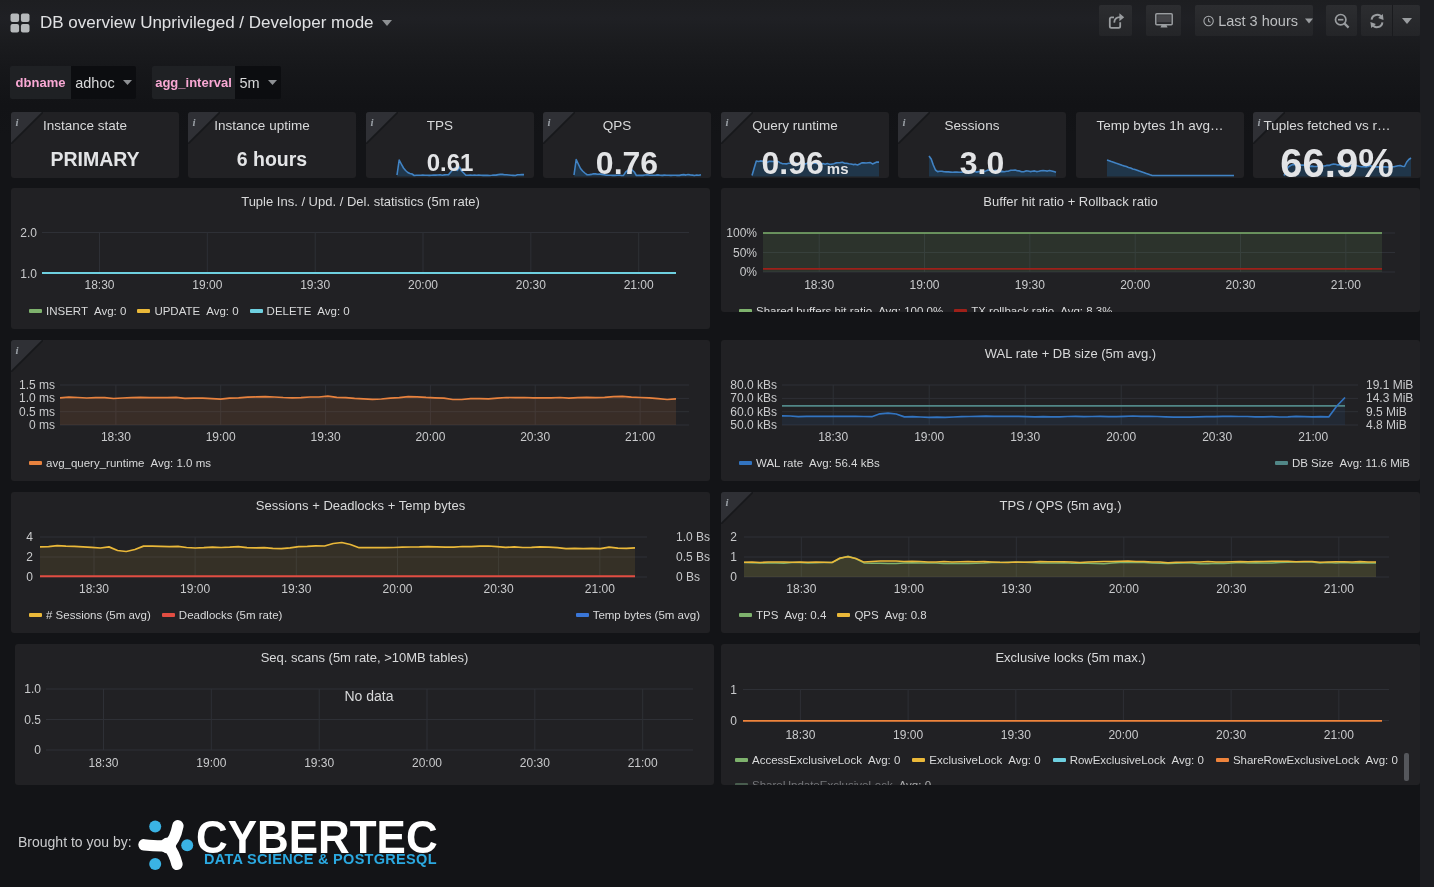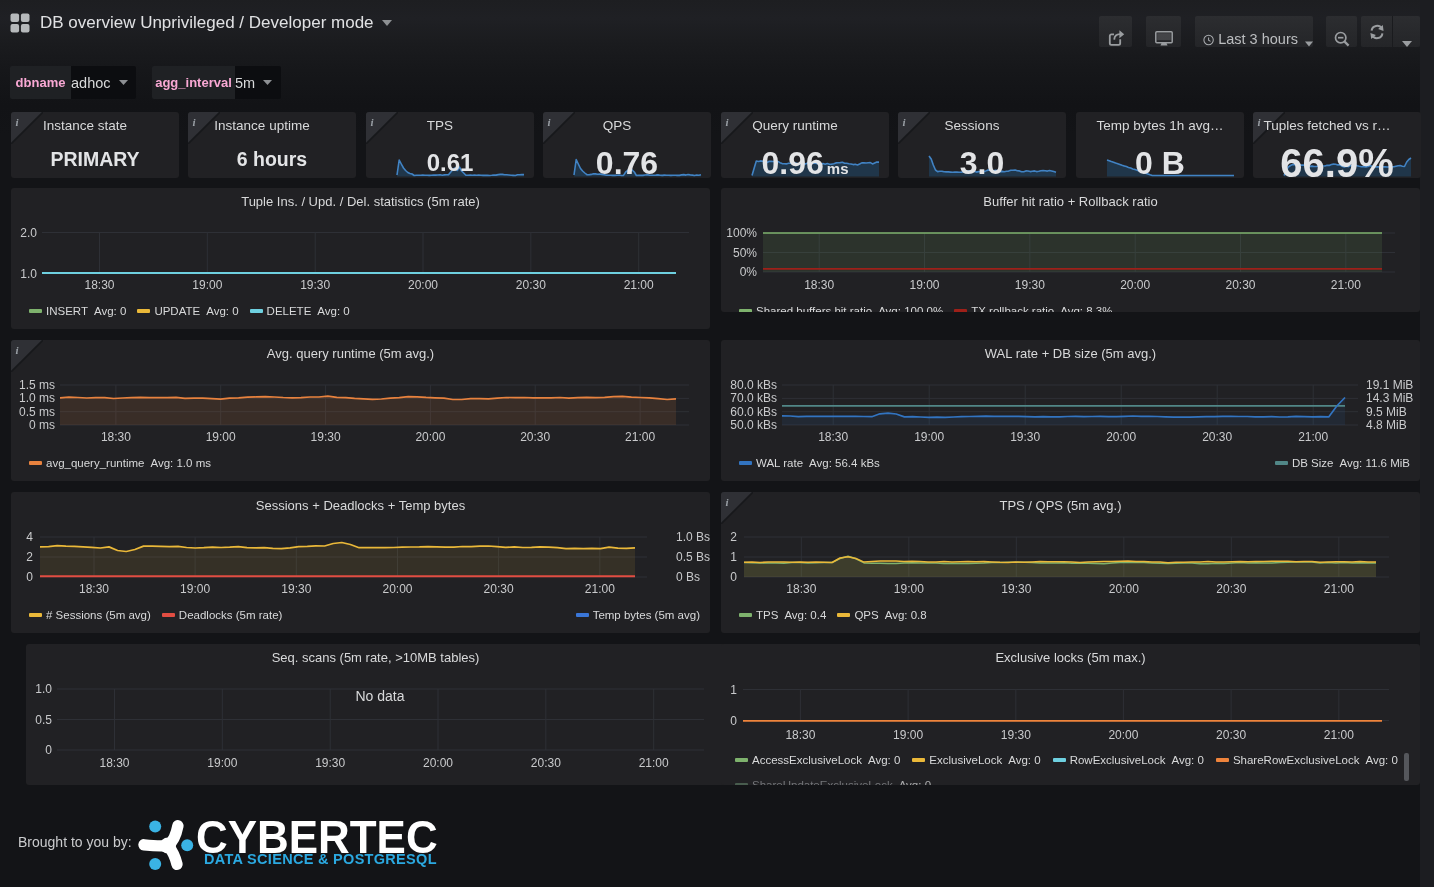--- a/index.html
+++ b/index.html
@@ -12,26 +12,26 @@
 .stat .sv { position:absolute; left:0; width:100%; text-align:center; font-weight:700; color:#e3e4e6; transform:translateY(-50%); line-height:1; }
 .stat .unit { font-size:15px; font-weight:700; color:#e3e4e6; margin-left:3px; }
 .gt { position:absolute; top:6px; left:0; width:100%; text-align:center; font-size:13px; font-weight:400; color:#d8d9da; z-index:2; }
 .leg { position:absolute; display:flex; gap:11px; font-size:11.5px; color:#d8d9da; white-space:nowrap; z-index:2; }
 .li { display:inline-flex; align-items:center; }
 .ld { display:inline-block; width:13px; height:4px; border-radius:1px; margin-right:4px; }
 .lv { margin-left:6px; color:#d8d9da; }
 .nav { position:absolute; left:0; top:0; width:100%; height:45px; }
 .navlogo { position:absolute; left:10px; top:13px; }
 .navtitle { position:absolute; left:40px; top:0; height:45px; display:flex; align-items:center; font-size:17px; color:#e0e1e3; }
-.nbtn { position:absolute; top:16px; height:31px; background:linear-gradient(180deg,#2c2d30,#242528); border-radius:2px; display:flex; align-items:flex-end; justify-content:center; }
+.nbtn { position:absolute; top:5px; height:31px; background:linear-gradient(180deg,#2c2d30,#242528); border-radius:2px; display:flex; align-items:center; justify-content:center; }
 .nbtn.tp { padding:0 0 0 8px; font-size:14.5px; color:#bcbec0; font-weight:400; white-space:nowrap; justify-content:flex-start; }
 .nbtn.tp span { margin-left:4px; }
 .chip { position:absolute; top:66px; height:33px; display:flex; border-radius:2px; overflow:hidden; }
 .clabel { display:flex; align-items:center; justify-content:center; background:#1f2124; color:#f9a8d4; font-size:13px; font-weight:700; }
-.cval { display:flex; align-items:center; justify-content:flex-start; background:#0c0d10; color:#d8d9da; font-size:14.5px; }
+.cval { display:flex; align-items:center; justify-content:center; background:#0c0d10; color:#d8d9da; font-size:14.5px; }
 text { user-select:none; }
 </style></head>
 <body>
 <div class="page">
 <div class="rightstrip"></div>
 <div class="nav">
 <div class="navlogo"><svg width="20" height="20" viewBox="0 0 20 20">
 <rect x="0.5" y="0.5" width="8.6" height="8.6" rx="2" fill="#b6b9bb"></rect>
 <rect x="10.9" y="0.5" width="8.6" height="8.6" rx="2" fill="#b6b9bb"></rect>
 <rect x="0.5" y="10.9" width="8.6" height="8.6" rx="2" fill="#b6b9bb"></rect>
@@ -171,21 +171,20 @@
       </svg>
       <div class="st" style="transform:translateX(-10px)">Sessions</div>
       <div class="sv" style="font-size:32px;top:51px">3.0</div>
     </div>
     <div class="panel stat" style="left:1076px;top:112px;width:168px;height:66px">
       <svg class="abs" style="left:0;top:0" width="168" height="66" viewBox="0 0 168 66">
         <polygon points="31.0,64.5 31.0,48.0 33.2,48.7 35.3,49.5 37.5,50.2 39.6,51.0 41.8,51.7 43.9,52.4 46.1,53.2 48.2,53.9 50.4,54.6 52.5,55.4 54.7,56.1 56.8,56.9 59.0,57.6 61.1,58.3 63.3,59.1 65.4,59.8 67.6,60.5 69.7,61.3 71.9,62.0 74.1,62.8 76.2,63.5 78.4,63.5 80.5,63.5 82.7,63.5 84.8,63.5 87.0,63.5 89.1,63.5 91.3,63.5 93.4,63.5 95.6,63.5 97.7,63.5 99.9,63.5 102.0,63.5 104.2,63.5 106.3,63.5 108.5,63.5 110.6,63.5 112.8,63.5 114.9,63.5 117.1,63.5 119.3,63.5 121.4,63.5 123.6,63.5 125.7,63.5 127.9,63.5 130.0,63.5 132.2,63.5 134.3,63.5 136.5,63.5 138.6,63.5 140.8,63.5 142.9,63.5 145.1,63.5 147.2,63.5 149.4,63.5 151.5,63.5 153.7,63.5 155.8,63.5 158.0,63.5 158.0,64.5" fill="#1f76bd" fill-opacity="0.25" stroke="none"></polygon>
         <polyline points="31.0,48.0 33.2,48.7 35.3,49.5 37.5,50.2 39.6,51.0 41.8,51.7 43.9,52.4 46.1,53.2 48.2,53.9 50.4,54.6 52.5,55.4 54.7,56.1 56.8,56.9 59.0,57.6 61.1,58.3 63.3,59.1 65.4,59.8 67.6,60.5 69.7,61.3 71.9,62.0 74.1,62.8 76.2,63.5 78.4,63.5 80.5,63.5 82.7,63.5 84.8,63.5 87.0,63.5 89.1,63.5 91.3,63.5 93.4,63.5 95.6,63.5 97.7,63.5 99.9,63.5 102.0,63.5 104.2,63.5 106.3,63.5 108.5,63.5 110.6,63.5 112.8,63.5 114.9,63.5 117.1,63.5 119.3,63.5 121.4,63.5 123.6,63.5 125.7,63.5 127.9,63.5 130.0,63.5 132.2,63.5 134.3,63.5 136.5,63.5 138.6,63.5 140.8,63.5 142.9,63.5 145.1,63.5 147.2,63.5 149.4,63.5 151.5,63.5 153.7,63.5 155.8,63.5 158.0,63.5" fill="none" stroke="#4183c4" stroke-width="1.6" stroke-linejoin="round"></polyline>
       </svg>
       <div class="st" style="">Temp bytes 1h avg…</div>
-      <div class="sv" style="font-size:32px;top:51px">0 B</div>
     </div>
     <div class="panel stat" style="left:1253px;top:112px;width:168px;height:66px">
       <svg class="abs" style="left:0;top:0" width="168" height="66" viewBox="0 0 168 66">
         <polygon points="31.0,64.5 31.0,63.5 33.2,59.0 35.3,55.0 37.5,53.5 39.6,52.6 41.8,52.5 43.9,52.8 46.1,52.8 48.2,53.1 50.4,53.1 52.5,53.2 54.7,53.4 56.8,54.4 59.0,54.1 61.1,54.5 63.3,54.5 65.4,53.9 67.6,53.5 69.7,53.8 71.9,54.0 74.1,53.2 76.2,53.4 78.4,52.5 80.5,52.1 82.7,52.3 84.8,52.9 87.0,52.9 89.1,54.3 91.3,55.0 93.4,54.3 95.6,54.6 97.7,53.6 99.9,52.9 102.0,52.7 104.2,53.7 106.3,54.3 108.5,54.8 110.6,54.8 112.8,54.9 114.9,54.4 117.1,53.6 119.3,54.4 121.4,55.1 123.6,54.8 125.7,54.9 127.9,54.4 130.0,54.9 132.2,54.8 134.3,55.0 136.5,54.7 138.6,54.9 140.8,54.8 142.9,54.2 145.1,53.7 147.2,53.6 149.4,54.2 151.5,54.5 153.7,50.0 155.8,47.5 158.0,46.0 158.0,64.5" fill="#1f76bd" fill-opacity="0.25" stroke="none"></polygon>
         <polyline points="31.0,63.5 33.2,59.0 35.3,55.0 37.5,53.5 39.6,52.6 41.8,52.5 43.9,52.8 46.1,52.8 48.2,53.1 50.4,53.1 52.5,53.2 54.7,53.4 56.8,54.4 59.0,54.1 61.1,54.5 63.3,54.5 65.4,53.9 67.6,53.5 69.7,53.8 71.9,54.0 74.1,53.2 76.2,53.4 78.4,52.5 80.5,52.1 82.7,52.3 84.8,52.9 87.0,52.9 89.1,54.3 91.3,55.0 93.4,54.3 95.6,54.6 97.7,53.6 99.9,52.9 102.0,52.7 104.2,53.7 106.3,54.3 108.5,54.8 110.6,54.8 112.8,54.9 114.9,54.4 117.1,53.6 119.3,54.4 121.4,55.1 123.6,54.8 125.7,54.9 127.9,54.4 130.0,54.9 132.2,54.8 134.3,55.0 136.5,54.7 138.6,54.9 140.8,54.8 142.9,54.2 145.1,53.7 147.2,53.6 149.4,54.2 151.5,54.5 153.7,50.0 155.8,47.5 158.0,46.0" fill="none" stroke="#4183c4" stroke-width="1.6" stroke-linejoin="round"></polyline>
       </svg>
       <svg class="corner" width="32" height="32" viewBox="0 0 32 32">
         <polygon points="0,0 32,0 0,32" fill="#2f3035"></polygon>
         <line x1="32" y1="0" x2="0" y2="32" stroke="#17181b" stroke-width="1.6"></line>
         <text x="4.5" y="14" font-family="Liberation Serif, serif" font-weight="700" font-style="italic" font-size="11" fill="#9aa0a6">i</text>
@@ -268,21 +267,20 @@
           <span class="lv">Avg: 8.3%</span>
         </span>
       </div>
     </div>
     <div class="panel" style="left:11px;top:340px;width:699px;height:141px">
       <svg class="corner" width="32" height="32" viewBox="0 0 32 32">
         <polygon points="0,0 32,0 0,32" fill="#2f3035"></polygon>
         <line x1="32" y1="0" x2="0" y2="32" stroke="#17181b" stroke-width="1.6"></line>
         <text x="4.5" y="14" font-family="Liberation Serif, serif" font-weight="700" font-style="italic" font-size="11" fill="#9aa0a6">i</text>
       </svg>
-      <div class="gt" style="transform:translateX(-10px)">Avg. query runtime (5m avg.)</div>
       <svg class="abs" style="left:0;top:0" width="699" height="141" viewBox="0 0 699 141">
         <line x1="49" y1="45.0" x2="678" y2="45.0" stroke="#2e3036" stroke-width="1"></line>
         <line x1="49" y1="58.4" x2="678" y2="58.4" stroke="#2e3036" stroke-width="1"></line>
         <line x1="49" y1="71.7" x2="678" y2="71.7" stroke="#2e3036" stroke-width="1"></line>
         <line x1="49" y1="85.0" x2="678" y2="85.0" stroke="#2e3036" stroke-width="1"></line>
         <line x1="104.9" y1="45.0" x2="104.9" y2="85.0" stroke="#2e3036" stroke-width="1"></line>
         <line x1="209.7" y1="45.0" x2="209.7" y2="85.0" stroke="#2e3036" stroke-width="1"></line>
         <line x1="314.6" y1="45.0" x2="314.6" y2="85.0" stroke="#2e3036" stroke-width="1"></line>
         <line x1="419.4" y1="45.0" x2="419.4" y2="85.0" stroke="#2e3036" stroke-width="1"></line>
         <line x1="524.2" y1="45.0" x2="524.2" y2="85.0" stroke="#2e3036" stroke-width="1"></line>
@@ -436,21 +434,21 @@
           <span style="color:#d8d9da">TPS</span>
           <span class="lv">Avg: 0.4</span>
         </span>
         <span class="li">
           <span class="ld" style="background:#eab839"></span>
           <span style="color:#d8d9da">QPS</span>
           <span class="lv">Avg: 0.8</span>
         </span>
       </div>
     </div>
-    <div class="panel" style="left:26px;top:644px;width:699px;height:141px">
+    <div class="panel" style="left:15px;top:644px;width:699px;height:141px">
       <div class="gt" style="">Seq. scans (5m rate, &gt;10MB tables)</div>
       <svg class="abs" style="left:0;top:0" width="699" height="141" viewBox="0 0 699 141">
         <line x1="31" y1="45.0" x2="678" y2="45.0" stroke="#2e3036" stroke-width="1"></line>
         <line x1="31" y1="75.5" x2="678" y2="75.5" stroke="#2e3036" stroke-width="1"></line>
         <line x1="31" y1="106.0" x2="678" y2="106.0" stroke="#2e3036" stroke-width="1"></line>
         <line x1="88.5" y1="45.0" x2="88.5" y2="106.0" stroke="#2e3036" stroke-width="1"></line>
         <line x1="196.3" y1="45.0" x2="196.3" y2="106.0" stroke="#2e3036" stroke-width="1"></line>
         <line x1="304.2" y1="45.0" x2="304.2" y2="106.0" stroke="#2e3036" stroke-width="1"></line>
         <line x1="412.0" y1="45.0" x2="412.0" y2="106.0" stroke="#2e3036" stroke-width="1"></line>
         <line x1="519.8" y1="45.0" x2="519.8" y2="106.0" stroke="#2e3036" stroke-width="1"></line>

